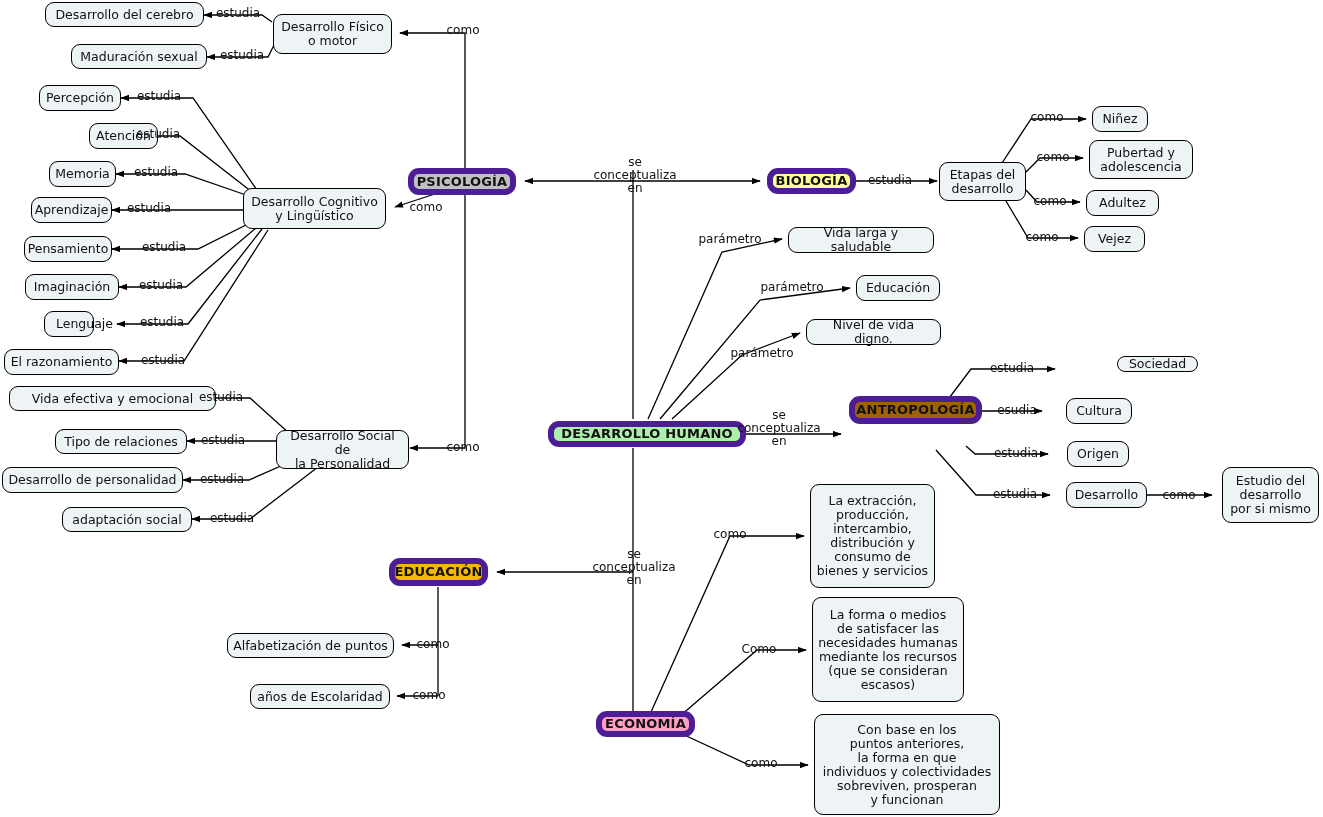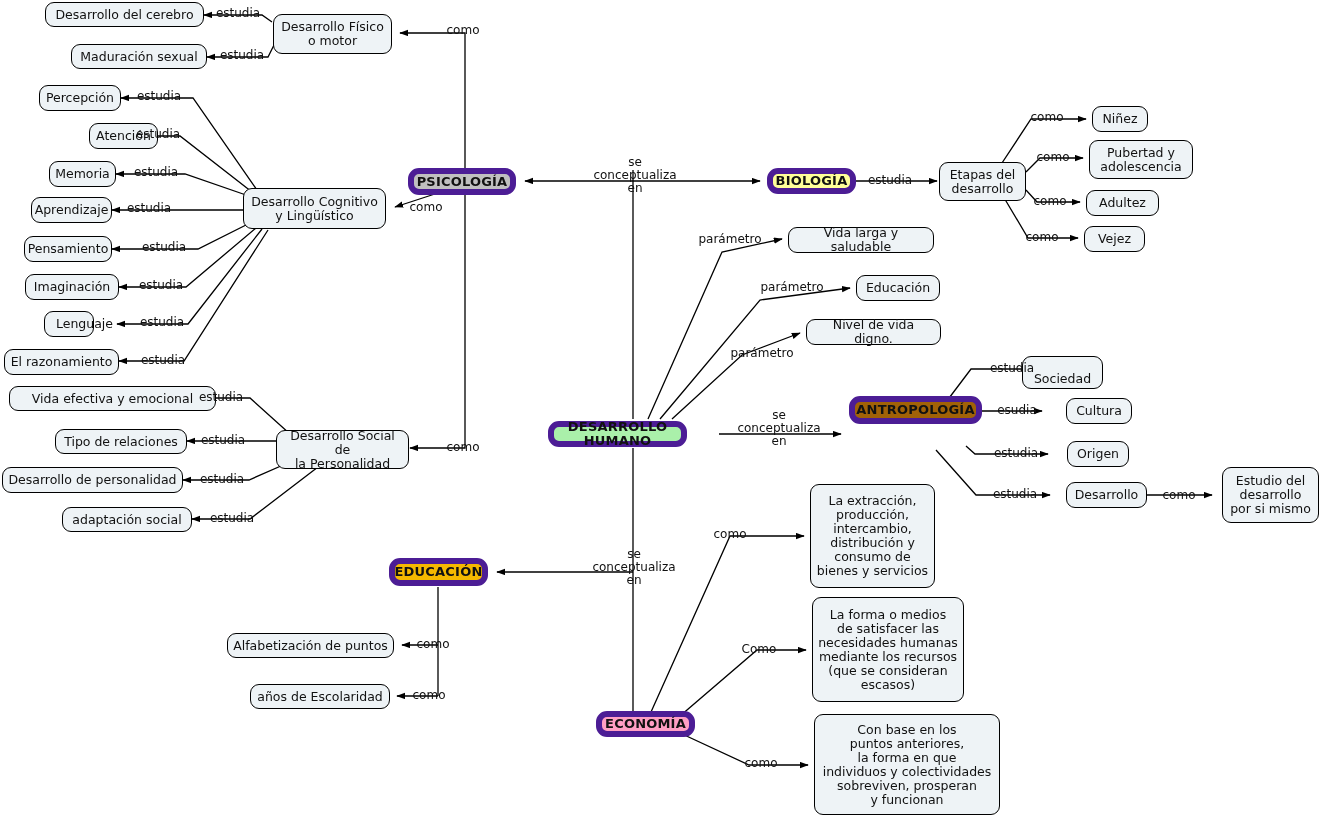--- a/index.html
+++ b/index.html
@@ -109,21 +109,21 @@
       <path d="M438,645 L402,645" marker-end="url(#arrow)"></path>
       <path d="M438,696 L397,696" marker-end="url(#arrow)"></path>
 
       <path d="M651,712 L730,536 L804,536" marker-end="url(#arrow)"></path>
       <path d="M680,716 L757,650 L806,650" marker-end="url(#arrow)"></path>
       <path d="M680,733 L749,765 L808,765" marker-end="url(#arrow)"></path>
 
     </g>
   </svg>
 
-  <div class="node concept" style="left:548px;top:421px;width:139px;height:26px;background:#aaf0aa;">
+  <div class="node concept" style="left:548px;top:421px;width:198px;height:26px;background:#aaf0aa;">
     <span>DESARROLLO HUMANO</span>
   </div>
 
   <div class="node concept" style="left:408px;top:168px;width:108px;height:27px;background:#c0c0c0;">
     <span>PSICOLOGÍA</span>
   </div>
 
   <div class="node concept" style="left:767px;top:168px;width:89px;height:26px;background:#ffff99;">
     <span>BIOLOGÍA</span>
   </div>
@@ -223,21 +223,21 @@
   <div class="node" style="left:788px;top:227px;width:146px;height:26px;">
     <span>Vida larga y saludable</span>
   </div>
   <div class="node" style="left:856px;top:275px;width:84px;height:26px;">
     <span>Educación</span>
   </div>
   <div class="node" style="left:806px;top:319px;width:135px;height:26px;">
     <span>Nivel de vida digno.</span>
   </div>
 
-  <div class="node" style="left:1022px;top:356px;width:81px;height:33px;align-items:flex-end;">
+  <div class="node" style="left:1117px;top:356px;width:81px;height:16px;">
     <span>Sociedad</span>
   </div>
   <div class="node" style="left:1066px;top:398px;width:66px;height:26px;">
     <span>Cultura</span>
   </div>
   <div class="node" style="left:1067px;top:441px;width:62px;height:26px;">
     <span>Origen</span>
   </div>
   <div class="node" style="left:1066px;top:482px;width:81px;height:26px;">
     <span>Desarrollo</span>

